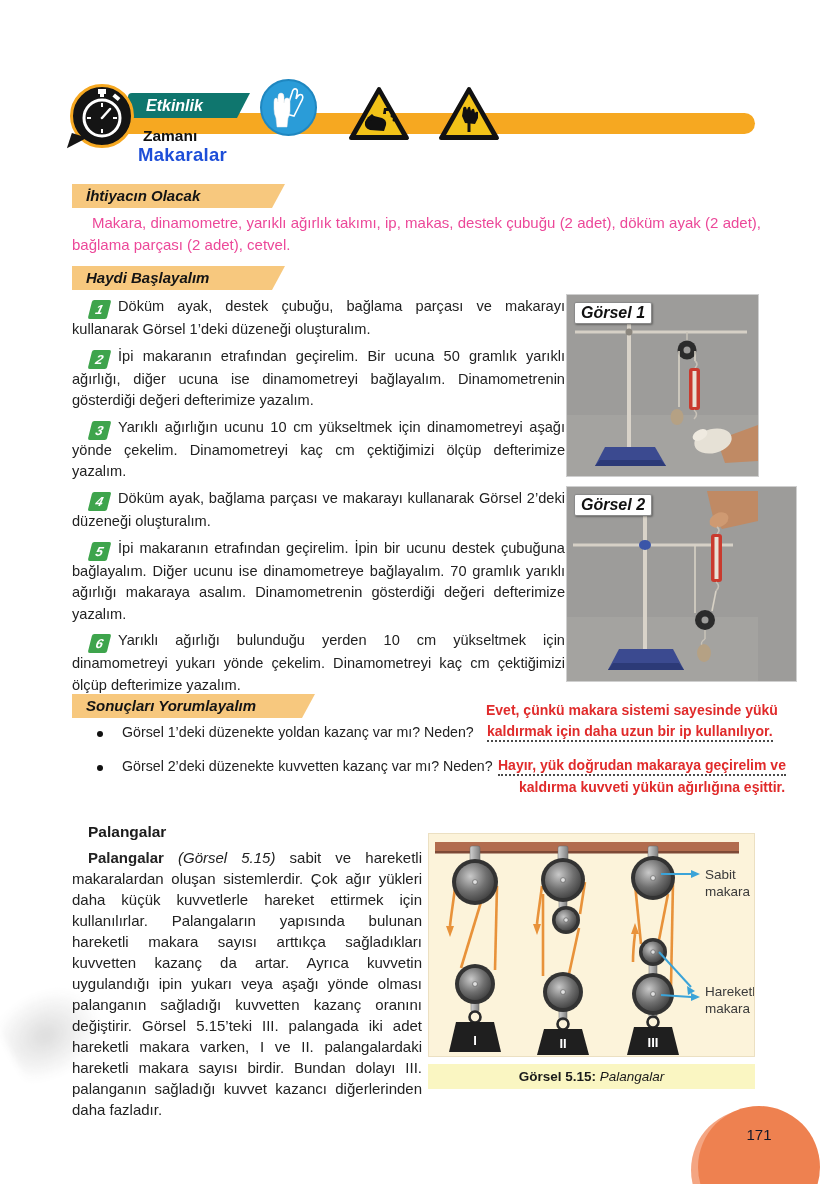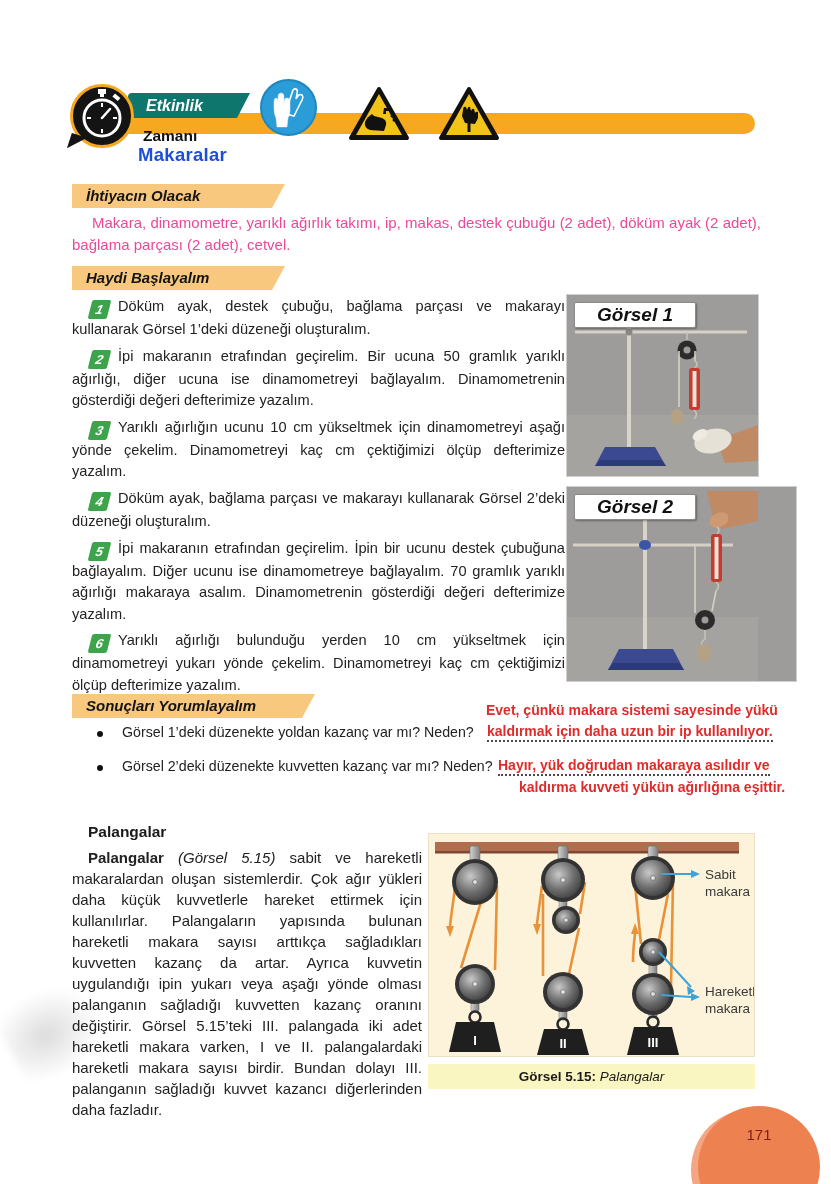--- a/index.html
+++ b/index.html
@@ -58,22 +58,22 @@
   .step-badge{display:inline-block;width:19px;height:19px;line-height:19px;
     margin:0 9px 0 18px;background:#3ea44c;transform:skewX(-14deg);
     border-radius:2px;color:#fff;font-weight:bold;font-style:italic;
     font-size:13px;text-align:center;vertical-align:-3px;}
 
   
   .photo{outline:1px solid #cfcfcf;background:#9d9c9a;}
   .photo-1{left:567px;top:295px;width:191px;height:181px;}
   .photo-2{left:567px;top:487px;width:229px;height:194px;}
   .photo-label{position:absolute;left:7px;top:7px;background:#fff;
-    border:1px solid #8a8a8a;border-radius:2px;padding:1px 22px;
-    font-weight:bold;font-style:italic;font-size:19px;color:#111;
+    border:1px solid #8a8a8a;border-radius:2px;padding:1px 6px;
+    font-weight:bold;font-style:italic;font-size:16px;color:#111;
     box-shadow:1px 1px 2px rgba(0,0,0,.35);}
 
   
   .bullet-dot{width:6px;height:6px;border-radius:50%;background:#111;}
   .dot1{left:97px;top:731px;} .dot2{left:97px;top:765px;}
   .question{font-size:14.2px;color:#222;white-space:nowrap;}
   .q1{left:122px;top:724px;} .q2{left:122px;top:758px;}
   .answer{color:#e02b2b;font-size:14px;font-weight:bold;white-space:nowrap;}
   .ans-dotted{border-bottom:2px dotted #4a4a4a;padding-bottom:1px;}
   .a1-top{left:486px;top:702px;} .a1-line{left:487px;top:723px;}
@@ -88,21 +88,21 @@
     border:1px solid #ece0c2;box-sizing:border-box;}
   .fig-caption{left:428px;top:1064px;width:327px;height:25px;background:#faf6c2;
     font-size:13.5px;line-height:25px;text-align:center;color:#1a1a1a;}
   .fig-caption .b{font-weight:bold;margin-top:31px;}
   .fig-caption .i{font-style:italic;}
 
   
   .page-circle{left:698px;top:1106px;width:122px;height:122px;border-radius:50%;
     background:#ee8150;box-shadow:-7px 3px 0 0 #f4a582;}
   .page-number{position:absolute;left:0;top:20px;width:100%;text-align:center;
-    color:#7f1d1d;font-size:15px;}
+    color:#0f172a;font-size:15px;}
 
   .scan-smudge{left:6px;top:988px;width:96px;height:86px;
     background:radial-gradient(ellipse at 40% 50%,rgba(40,40,40,.16),rgba(40,40,40,0) 70%);
     filter:blur(3px);transform:rotate(-28deg);}
 </style>
 </head>
 <body>
 
 <div class="page">
 
@@ -226,21 +226,21 @@
 
   <div class="abs section-header hdr-results">Sonuçları Yorumlayalım</div>
 
   <div class="abs answer a1-top">Evet, çünkü makara sistemi sayesinde yükü</div>
   <div class="abs bullet-dot dot1"></div>
   <div class="abs question q1">Görsel 1’deki düzenekte yoldan kazanç var mı? Neden?</div>
   <div class="abs answer ans-dotted a1-line">kaldırmak için daha uzun bir ip kullanılıyor.</div>
 
   <div class="abs bullet-dot dot2"></div>
   <div class="abs question q2">Görsel 2’deki düzenekte kuvvetten kazanç var mı? Neden?</div>
-  <div class="abs answer ans-dotted a2-line">Hayır, yük doğrudan makaraya asılıdır ve</div>
+  <div class="abs answer ans-dotted a2-line">Hayır, yük doğrudan makaraya geçirelim ve</div>
   <div class="abs answer a2-bottom">kaldırma kuvveti yükün ağırlığına eşittir.</div>
 
   <div class="abs pal-heading">Palangalar</div>
   <div class="abs pal-para"><span class="b">Palangalar</span><span class="i"> (Görsel 5.15) </span><span>sabit ve hareketli makaralardan oluşan sistemlerdir. Çok ağır yükleri daha küçük kuvvetlerle hareket ettirmek için kullanılırlar. Palangaların yapısında bulunan hareketli makara sayısı arttıkça sağladıkları kuvvetten kazanç da artar. Ayrıca kuvvetin uygulandığı ipin yukarı veya aşağı yönde olması palanganın sağladığı kuvvetten kazanç oranını değiştirir. Görsel 5.15’teki III. palangada iki adet hareketli makara varken, I ve II. palangalardaki hareketli makara sayısı birdir. Bundan dolayı III. palanganın sağladığı kuvvet kazancı diğerlerinden daha fazladır.</span></div>
 
   <div class="abs diagram">
     <svg width="325" height="222" viewBox="0 0 325 222">
       <defs>
         <radialGradient id="pd" cx="38%" cy="35%" r="75%">
           <stop offset="0%" stop-color="#c9c9c9"></stop>

